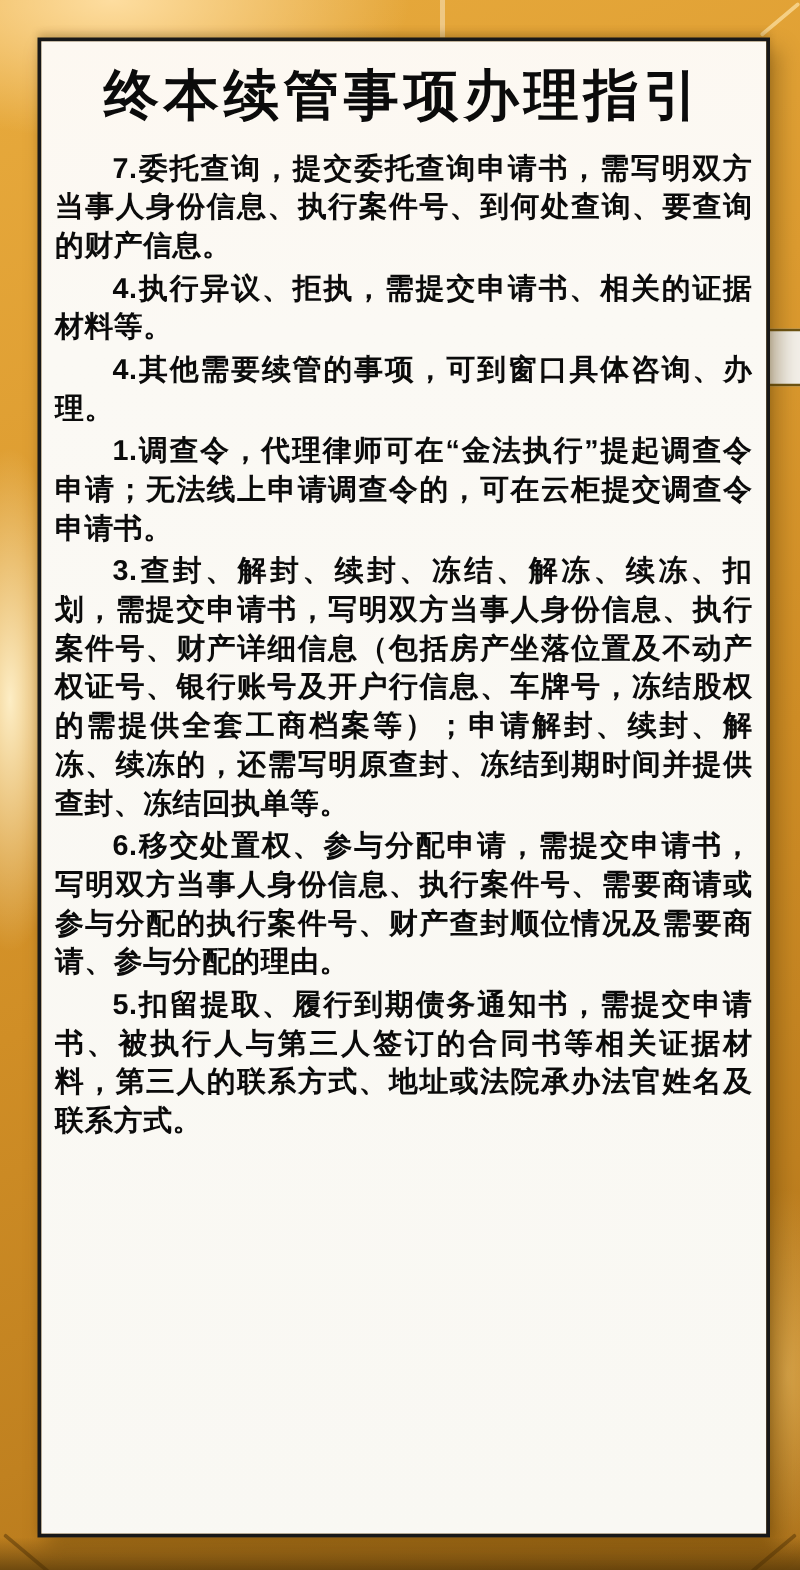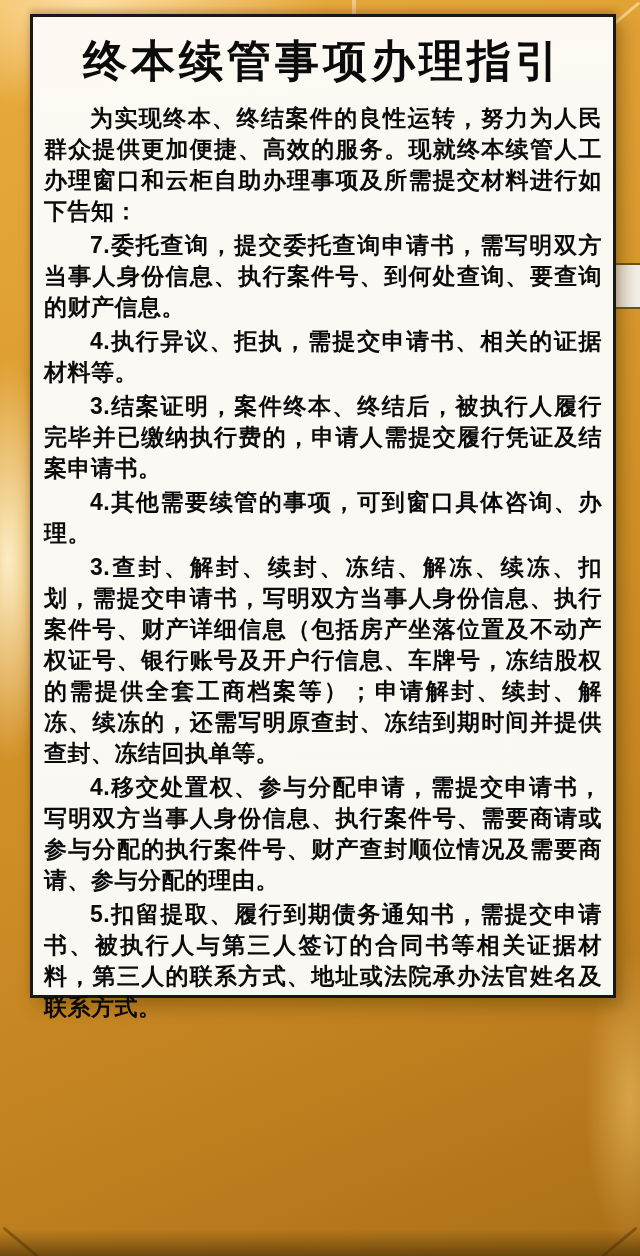--- a/index.html
+++ b/index.html
@@ -35,22 +35,22 @@
   }
   .corner-line.bl { left: -2px; bottom: 12px; transform: rotate(40deg); }
   .corner-line.br { right: -2px; bottom: 12px; transform: rotate(-40deg); }
   .corner-line.tr {
     right: -4px; top: 14px; width: 40px; transform: rotate(-40deg);
     background: rgba(255,232,175,0.65);
   }
 
   
   .sign {
-    position: absolute; left: 30px; top: 14px;
-    width: 586px; height: 984px;
+    position: absolute; left: 30px; top: 30px;
+    width: 586px; height: 1200px;
     box-sizing: border-box;
     background: linear-gradient(175deg, #fdf8f1 0%, #fbf9f4 20%, #f9f8f3 100%);
     border: 3px solid #181818;
     box-shadow: 7px 9px 16px rgba(85,55,0,0.38), 0 -4px 6px rgba(85,55,0,0.25);
     padding: 12px 11px 0 11px;
     color: #0b0b0b;
   }
   .sign-title {
     font-size: 44px;
     font-weight: bold;
@@ -75,23 +75,22 @@
 
 <div class="seam"></div>
 <div class="white-gap"></div>
 <div class="bottom-band"></div>
 <div class="corner-line bl"></div>
 <div class="corner-line br"></div>
 <div class="corner-line tr"></div>
 
 <div class="sign">
   <div class="sign-title">终本续管事项办理指引</div>
-  <p class="line">为实现终本、终结案件的良性运转，努力为人民群众提供更加便捷、高效的服务。现就终本续管人工办理窗口和云柜自助办理事项及所需提交材料进行如下告知：</p>
   <div id="sections-host">
       <p class="line">7.委托查询，提交委托查询申请书，需写明双方当事人身份信息、执行案件号、到何处查询、要查询的财产信息。</p>
       <p class="line">4.执行异议、拒执，需提交申请书、相关的证据材料等。</p>
-      <p class="line">3.结案证明，案件终本、终结后，被执行人履行完毕并已缴纳执行费的，申请人需提交履行凭证及结案申请书。</p>
       <p class="line">4.其他需要续管的事项，可到窗口具体咨询、办理。</p>
+      <p class="line">1.调查令，代理律师可在“金法执行”提起调查令申请；无法线上申请调查令的，可在云柜提交调查令申请书。</p>
       <p class="line">3.查封、解封、续封、冻结、解冻、续冻、扣划，需提交申请书，写明双方当事人身份信息、执行案件号、财产详细信息（包括房产坐落位置及不动产权证号、银行账号及开户行信息、车牌号，冻结股权的需提供全套工商档案等）；申请解封、续封、解冻、续冻的，还需写明原查封、冻结到期时间并提供查封、冻结回执单等。</p>
-      <p class="line">4.移交处置权、参与分配申请，需提交申请书，写明双方当事人身份信息、执行案件号、需要商请或参与分配的执行案件号、财产查封顺位情况及需要商请、参与分配的理由。</p>
+      <p class="line">6.移交处置权、参与分配申请，需提交申请书，写明双方当事人身份信息、执行案件号、需要商请或参与分配的执行案件号、财产查封顺位情况及需要商请、参与分配的理由。</p>
       <p class="line">5.扣留提取、履行到期债务通知书，需提交申请书、被执行人与第三人签订的合同书等相关证据材料，第三人的联系方式、地址或法院承办法官姓名及联系方式。</p>
     </div>
 </div>
 
 </body></html>

